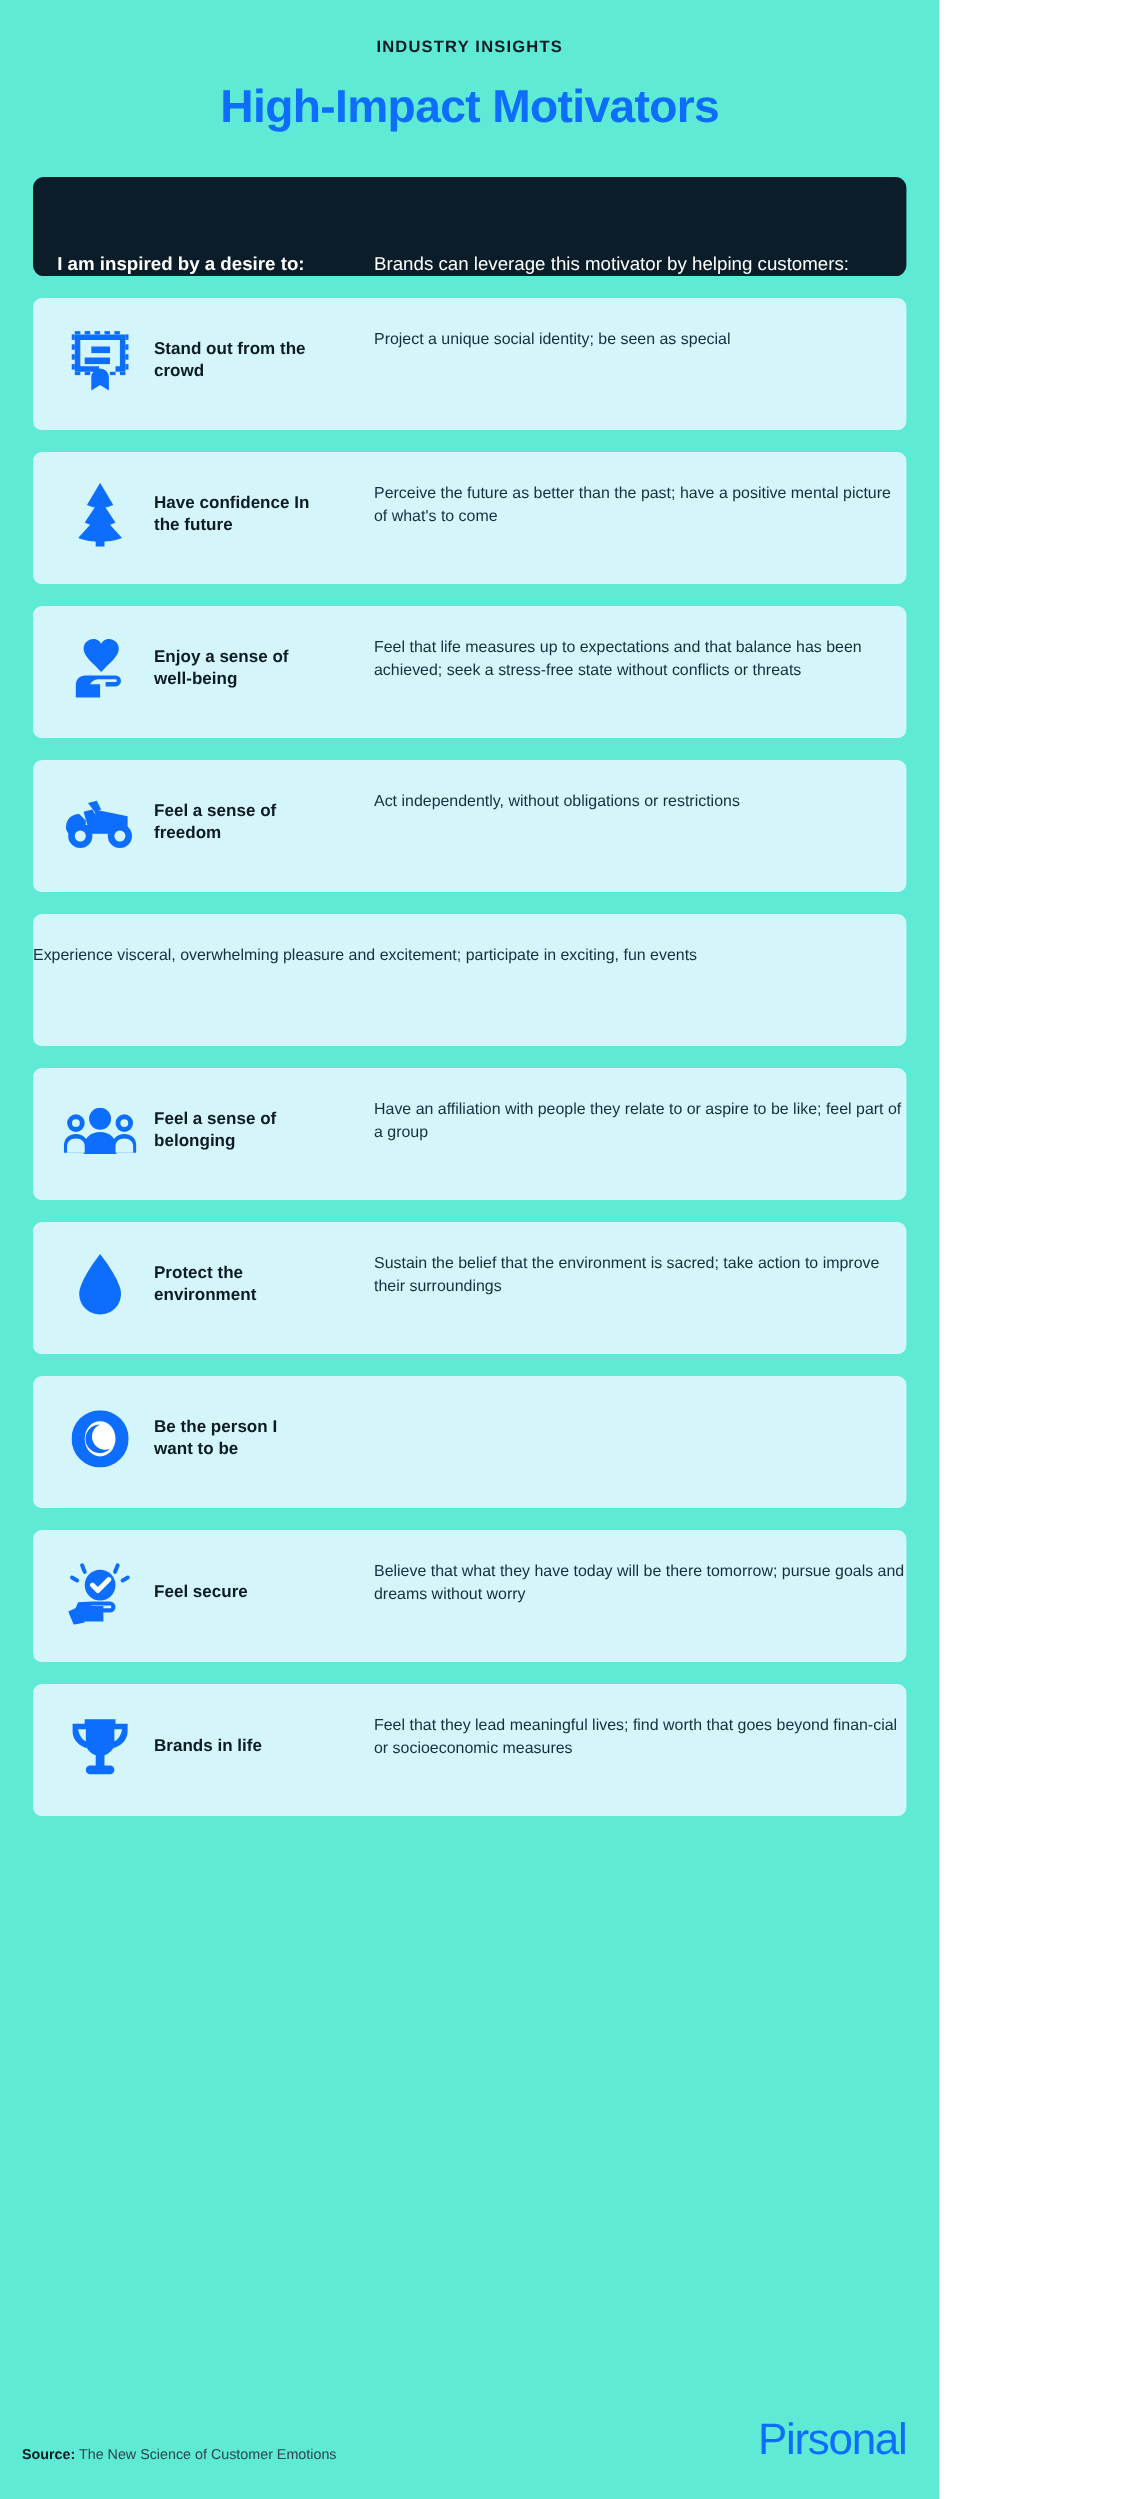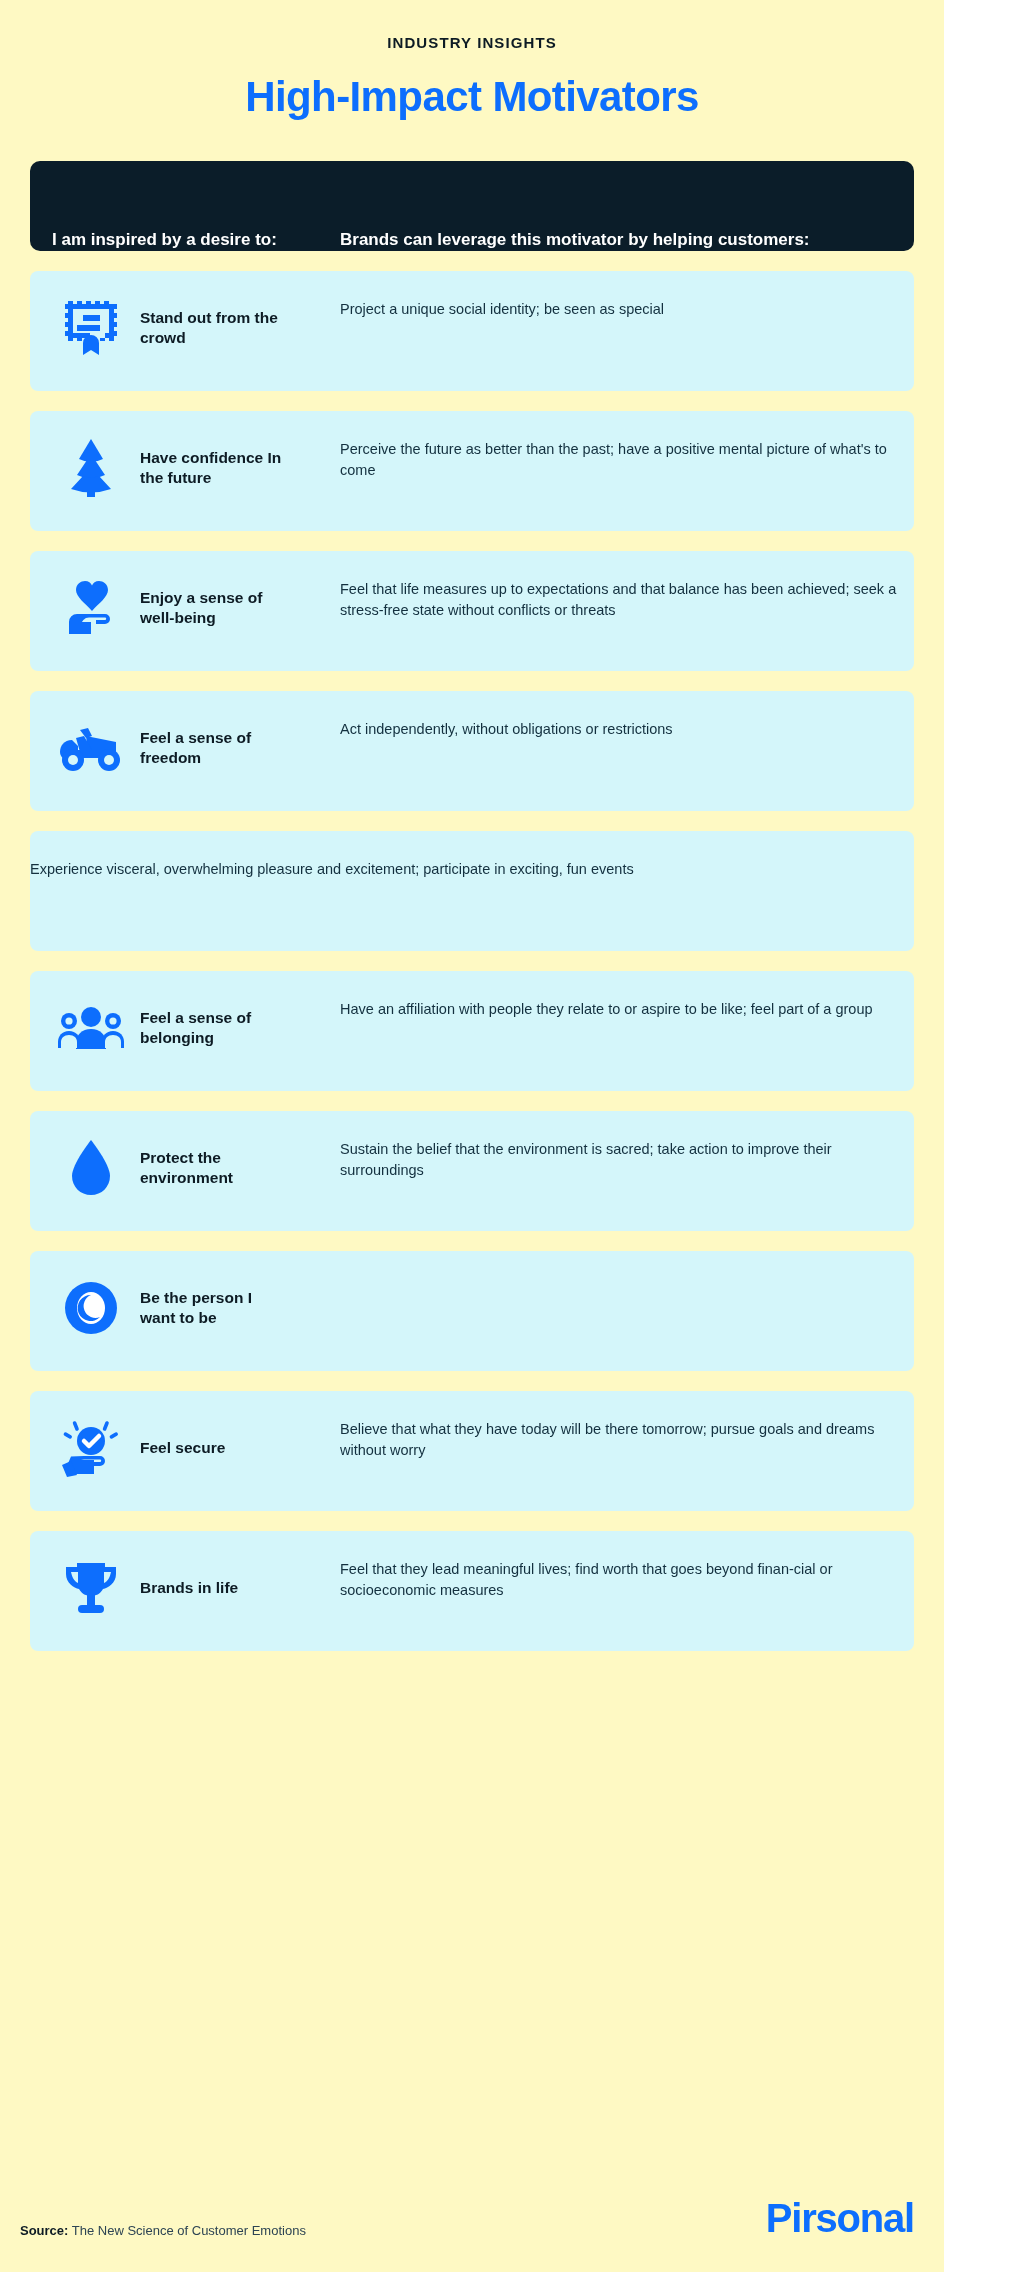--- a/index.html
+++ b/index.html
@@ -5,23 +5,23 @@
   * { box-sizing: border-box; margin: 0; padding: 0; }
   html, body {
     width: 1024px;
     height: 2272px;
     background: #ffffff;
     font-family: "Liberation Sans", sans-serif;
     -webkit-font-smoothing: antialiased;
   }
   .page {
     position: relative;
-    width: 944px;
+    width: 854px;
     height: 2272px;
-    background: #fef9c3;
+    background: #5eead4;
     overflow: hidden;
   }
 
   
   .eyebrow {
     text-align: center;
     font-size: 15px;
     font-weight: 700;
     letter-spacing: 1.1px;
     color: #0d1b24;
@@ -53,21 +53,21 @@
     padding-left: 22px;
     color: #ffffff;
     font-size: 17px;
     font-weight: 700;
     line-height: 1.3;
   }
   .th-right {
     flex: 1;
     color: #ffffff;
     font-size: 17px;
-    font-weight: 700;
+    font-weight: 400;
     line-height: 1.3;
     padding-right: 20px;
   }
 
   .row {
     background: #d4f6fa;
     border-radius: 8px;
     margin-top: 20px;
     display: flex;
     align-items: flex-start;
@@ -115,21 +115,21 @@
     align-items: flex-end;
     justify-content: space-between;
   }
   .source {
     font-size: 13px;
     color: #2d4453;
   }
   .source b { color: #0d1b24; font-weight: 700; }
   .logo {
     font-size: 40px;
-    font-weight: 700;
+    font-weight: 400;
     letter-spacing: -1.2px;
     color: #0d6efd;
     line-height: 1;
   }
 </style>
 </head>
 <body>
 
 <div class="page">
 

